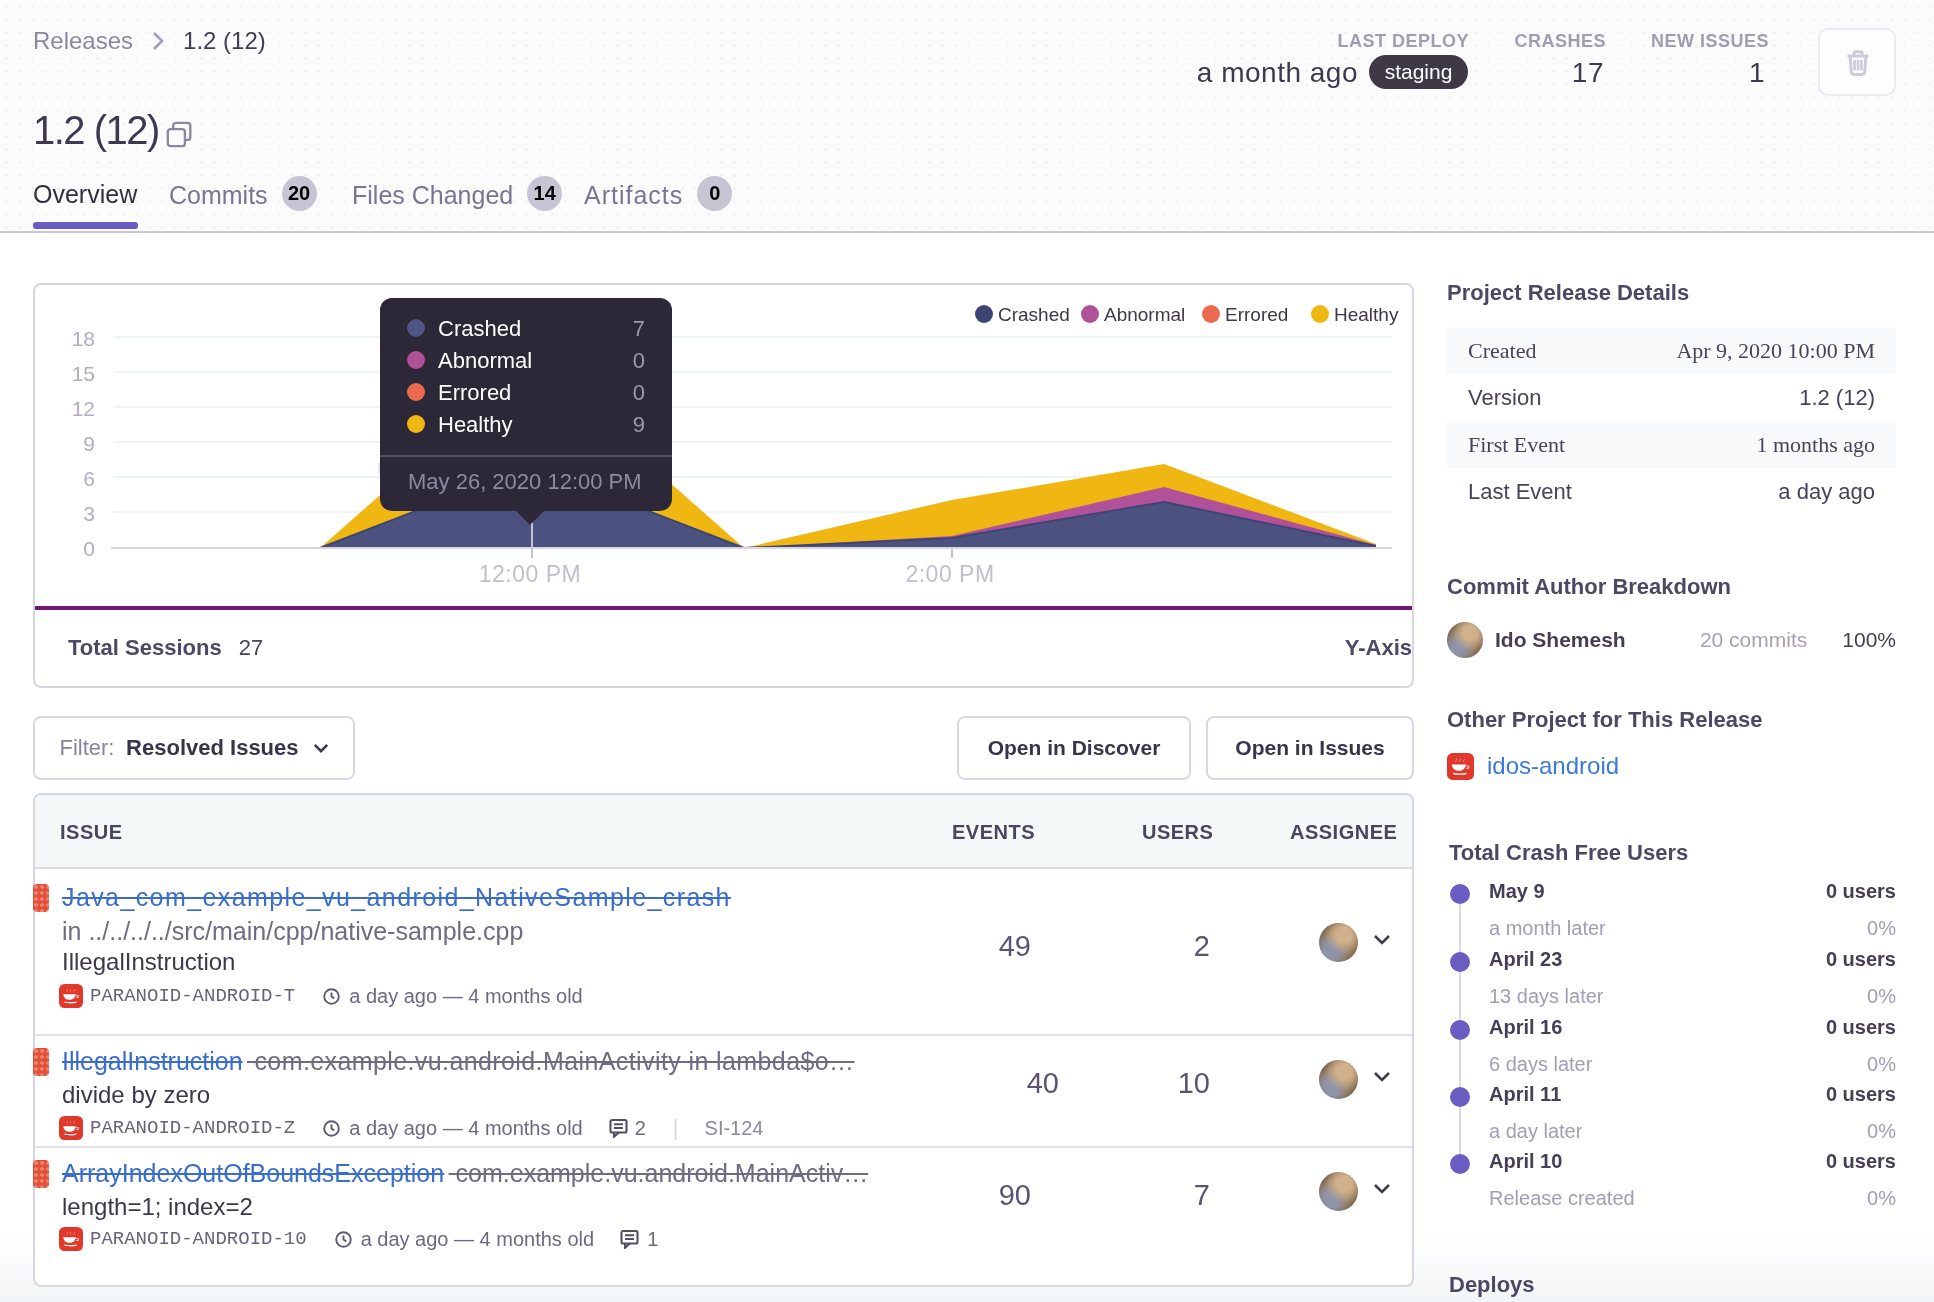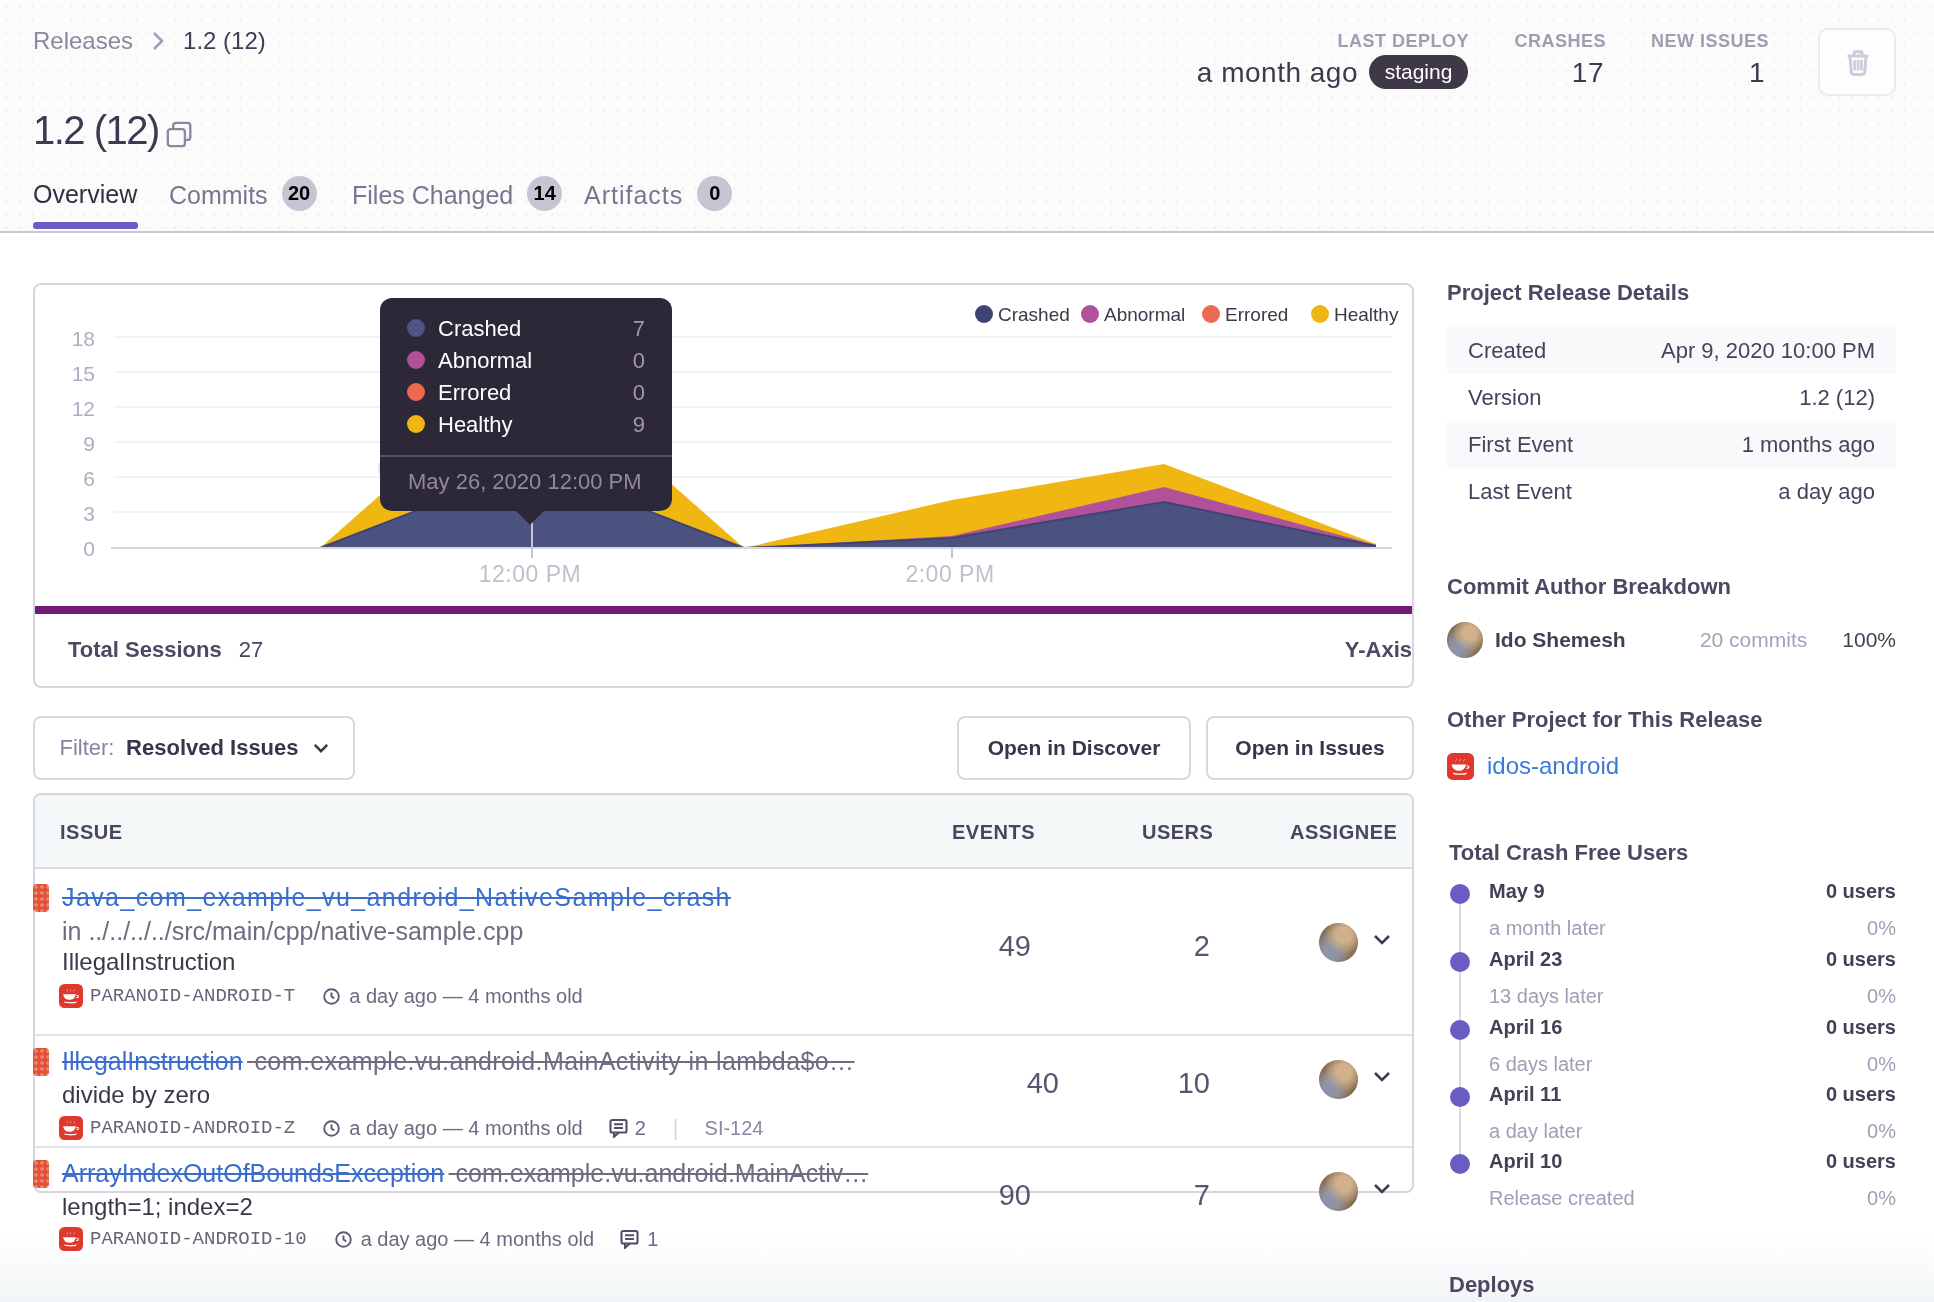--- a/index.html
+++ b/index.html
@@ -25,27 +25,27 @@
 
 .statlabel { position:absolute; top:31px; font-size:18px; font-weight:bold; color:#a39cb1; letter-spacing:0.5px; text-align:right; }
 .statval { position:absolute; top:57px; font-size:28px; color:#3f3950; text-align:right; letter-spacing:0.5px; }
 #staging { position:absolute; left:1369px; top:55px; width:99px; height:34px; background:#3f3947;
   color:#fff; font-size:21px; border-radius:17px; text-align:center; line-height:33px;}
 #trashbtn { position:absolute; left:1818px; top:28px; width:78px; height:68px; background:#fdfdfe;
   border:2px solid #ece9f2; border-radius:10px; }
 
 .panel { position:absolute; background:#fff; border:2px solid #d9d4e2; border-radius:8px; }
 #chartpanel { left:33px; top:283px; width:1381px; height:405px; }
-#chartfooter { position:absolute; left:0; right:0; top:321px; height:80px; border-top:8px solid #701a75;
+#chartfooter { position:absolute; left:0; right:0; top:321px; height:80px; border-top:4px solid #701a75;
   display:flex; align-items:center; }
 
 .btn { position:absolute; background:#fff; border:2px solid #dbd6e4; border-radius:8px;
   display:flex; align-items:center; justify-content:center; font-size:21px; color:#3a344b; font-weight:bold; white-space:nowrap; }
 
-#issuespanel { left:33px; top:793px; width:1381px; height:400px; }
+#issuespanel { left:33px; top:793px; width:1381px; height:494px; }
 #tblhead { position:absolute; left:0; top:0; right:0; height:74px; background:#f4f8f9;
   border-bottom:2px solid #dcd8e6; border-radius:6px 6px 0 0; font-weight:bold; font-size:20px; color:#4b445e; }
 .hcell { position:absolute; top:26px; letter-spacing:0.5px;}
 .rowline { position:absolute; left:0; right:0; height:2px; background:#e3e0ea; }
 .ititle { color:#3b6ecc; text-decoration:line-through; font-size:25px; }
 .iculprit { color:#716a81; text-decoration:line-through; font-size:25px; }
 .imsg { color:#3d3748; font-size:24px; }
 .mono { font-family:"Liberation Mono", monospace; font-size:19px; color:#6a6378; }
 .anno { color:#6f6880; font-size:20px; }
 .num { position:absolute; font-size:29px; color:#5b5370; text-align:right; }
@@ -55,21 +55,21 @@
 .avatar { position:absolute; width:39px; height:39px; border-radius:50%;
   background:
    radial-gradient(circle at 64% 30%, #d0b18c 0 20%, rgba(0,0,0,0) 52%),
    radial-gradient(circle at 30% 72%, #8e93a8 0 18%, rgba(0,0,0,0) 50%),
    radial-gradient(circle at 52% 50%, #9e815e 0 42%, #7d6a52 70%, #6f6166 100%); }
 
 #sidebar { position:absolute; left:1447px; top:282px; width:449px; }
 .shead { font-weight:bold; font-size:22px; color:#4e4763; white-space:nowrap; }
 .kvrow { display:flex; justify-content:space-between; align-items:center; height:47px; padding:0 21px;
   font-size:22px; color:#49425a; }
-.kvrow.alt { background:#f7f9fb; }
+.kvrow.alt { background:#f7f9fb;font-family:Liberation Serif, serif; }
 .tl-title { font-weight:bold; font-size:20px; color:#453e55; white-space:nowrap; }
 .tl-sub { font-size:20px; color:#a39cb4; white-space:nowrap;margin-top:8px; }
 
 #footband { position:absolute; left:0; top:1235px; width:1934px; height:67px;
   background:linear-gradient(#ffffff, #f2f5f7); }
 </style>
 </head>
 <body>
 <div id="footband"></div>
 

